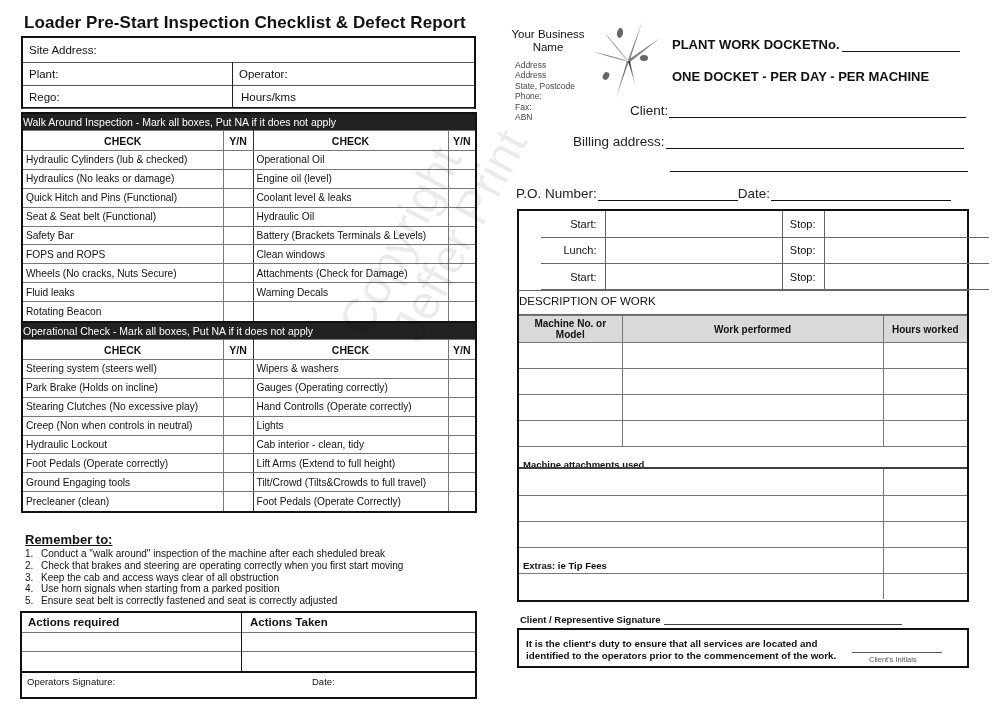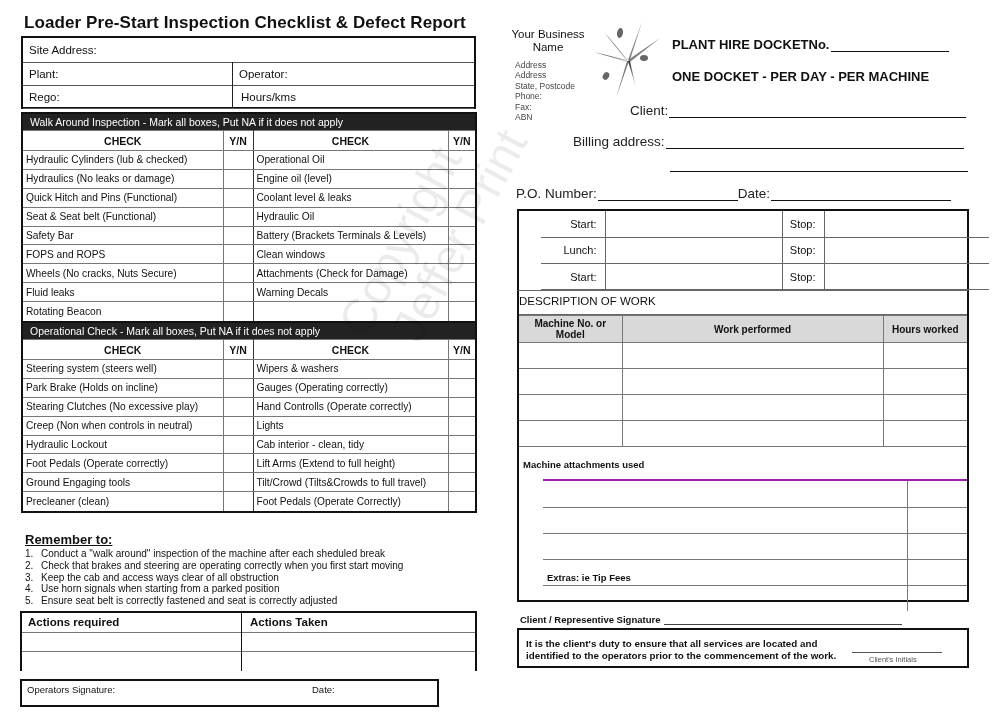--- a/index.html
+++ b/index.html
@@ -10,39 +10,39 @@
   
   #title { left: 24px; top: 13px; font-size: 17px; font-weight: bold; letter-spacing: 0.1px; white-space: nowrap; }
 
   #info { left: 21px; top: 36px; width: 455px; height: 73px; border: 2px solid #111; }
   #info .row { position: absolute; left: 0; right: 0; border-bottom: 1px solid #555; }
   #info .row:last-child { border-bottom: none; }
   #info .cell { position: absolute; top: 0; bottom: 0; font-size: 11.5px; padding-left: 6px; display: flex; align-items: center; }
   #info .split { position: absolute; left: 209px; top: 24px; bottom: 0; border-left: 1.5px solid #222; }
 
   .section { position: absolute; left: 21px; width: 456px; border: 2px solid #111; }
-  .section .bar { background: #222; color: #fff; font-size: 10.5px; height: 16px; line-height: 16px; padding-left: 7px; white-space: nowrap; }
+  .section .bar { background: #222; color: #fff; font-size: 10.5px; height: 16px; line-height: 16px; padding-left: 0; white-space: nowrap; }
   .section table { width: 100%; border-collapse: collapse; table-layout: fixed; }
   .section td, .section th { border: 1px solid #777; font-size: 10.2px; height: 18.9px; padding: 0 0 0 3px; white-space: nowrap; overflow: hidden; font-weight: normal; text-align: left; }
   .section th { font-weight: bold; text-align: center; font-size: 10.5px; padding: 0; height: 20px; }
   .section tr td:first-child, .section tr th:first-child { border-left: none; }
   .section tr td:last-child, .section tr th:last-child { border-right: none; }
   .section tr:last-child td { border-bottom: none; }
   .section .mid { border-right: 1.5px solid #333; }
 
   #remember { left: 25px; top: 532px; font-size: 13px; font-weight: bold; text-decoration: underline; }
   #reminders { left: 25px; top: 548px; list-style: none; font-size: 10px; line-height: 11.8px; }
   #reminders li span.n { display: inline-block; width: 16px; }
 
   #actions { left: 20px; top: 611px; width: 457px; height: 60px; border: 2px solid #111; border-bottom: none; }
   #actions .hdr { position: absolute; top: 0; font-size: 11.5px; font-weight: bold; padding-left: 6px; line-height: 19px; }
   #actions .h1 { position: absolute; left: 0; right: 0; top: 19px; border-top: 1px solid #777; }
   #actions .h2 { position: absolute; left: 0; right: 0; top: 38px; border-top: 1px solid #777; }
   #actions .vsplit { position: absolute; left: 219px; top: 0; bottom: 0; border-left: 1.5px solid #111; }
-  #sig { left: 20px; top: 671px; width: 419px; height: 28px; border: 2px solid #111; font-size: 9.5px; margin-top: 8px; }
+  #sig { left: 20px; top: 671px; width: 457px; height: 28px; border: 2px solid #111; font-size: 9.5px; }
   #sig span { position: absolute; top: 3px; }
 
   
   #biz-name { left: 506px; top: 28px; width: 84px; text-align: center; font-size: 11.5px; line-height: 13px; }
   #biz-addr { left: 515px; top: 60px; font-size: 8.5px; line-height: 10.4px; color: #444; }
   #logo { left: 592px; top: 20px; width: 70px; height: 80px; }
 
   #docket-no { left: 672px; top: 37px; font-size: 13px; font-weight: bold; white-space: nowrap; display: flex; align-items: flex-end; }
   #docket-no .line { display: inline-block; width: 118px; border-bottom: 1.5px solid #111; margin-left: 2px; height: 9px; }
   #docket-sub { left: 672px; top: 69px; font-size: 13px; font-weight: bold; white-space: nowrap; }
@@ -59,21 +59,21 @@
 
   #desc { left: 517px; top: 290px; width: 452px; height: 312px; border: 2px solid #111; border-top: 1px solid #666; }
   #desc-title { position: absolute; left: 0; right: 0; top: 0; height: 24px; line-height: 20px; text-align: left; font-size: 11.5px; border-bottom: 1px solid #666; }
   #work { position: absolute; left: 0; right: 0; top: 24px; }
   #work table { width: 100%; border-collapse: collapse; table-layout: fixed; }
   #work th { background: #d9d9d9; font-size: 10px; font-weight: bold; height: 27px; border: 1px solid #777; line-height: 11px; }
   #work td { height: 26px; border: 1px solid #777; }
   #work tr th:first-child, #work tr td:first-child { border-left: none; }
   #work tr th:last-child, #work tr td:last-child { border-right: none; }
   #attach-label { position: absolute; left: 4px; top: 168px; font-size: 9.5px; font-weight: bold; }
-  #attach { position: absolute; left: 0; right: 0; top: 188px; border-top: 2px solid #a21caf; margin-left: 24px; }
+  #attach { position: absolute; left: 0; right: 0; top: 176px; border-top: 2px solid #404040; }
   #attach table { width: 100%; border-collapse: collapse; table-layout: fixed; }
   #attach td { height: 26px; border: 1px solid #777; font-size: 9.5px; font-weight: bold; vertical-align: bottom; padding: 0 0 2px 4px; }
   #attach tr td:first-child { border-left: none; }
   #attach tr td:last-child { border-right: none; }
   #attach tr:first-child td { border-top: none; }
   #attach tr:last-child td { border-bottom: none; }
 
   #client-sig { left: 520px; top: 614px; font-size: 9.5px; font-weight: bold; display: flex; align-items: flex-end; white-space: nowrap; }
   #client-sig .ul { display: inline-block; width: 238px; border-bottom: 1px solid #444; margin-left: 4px; height: 8px; }
 
@@ -306,21 +306,21 @@
     <polygon points="35,41 24,78 37,41"></polygon>
     <polygon points="34,40 12,12 36,40"></polygon>
     <polygon points="36,41 44,68 38,41"></polygon>
   </g>
   <ellipse cx="28" cy="13" rx="3" ry="5" fill="#666" transform="rotate(10 28 13)"></ellipse>
   <ellipse cx="52" cy="38" rx="4" ry="3" fill="#666"></ellipse>
   <ellipse cx="14" cy="56" rx="3" ry="4" fill="#666" transform="rotate(30 14 56)"></ellipse>
 </svg>
 
 <div id="docket-no" class="abs">
-  <span>PLANT HIRE DOCKETNo.</span>
+  <span>PLANT WORK DOCKETNo.</span>
     <span class="line"></span>
 </div>
 <div id="docket-sub" class="abs">ONE DOCKET - PER DAY - PER MACHINE</div>
 
 <div class="field-line" style="left:630px;top:103px;">
   <span>Client:</span>
     <span class="ul" style="width:297px;"></span>
 </div>
 <div class="field-line" style="left:573px;top:134px;">
   <span>Billing address:</span>

